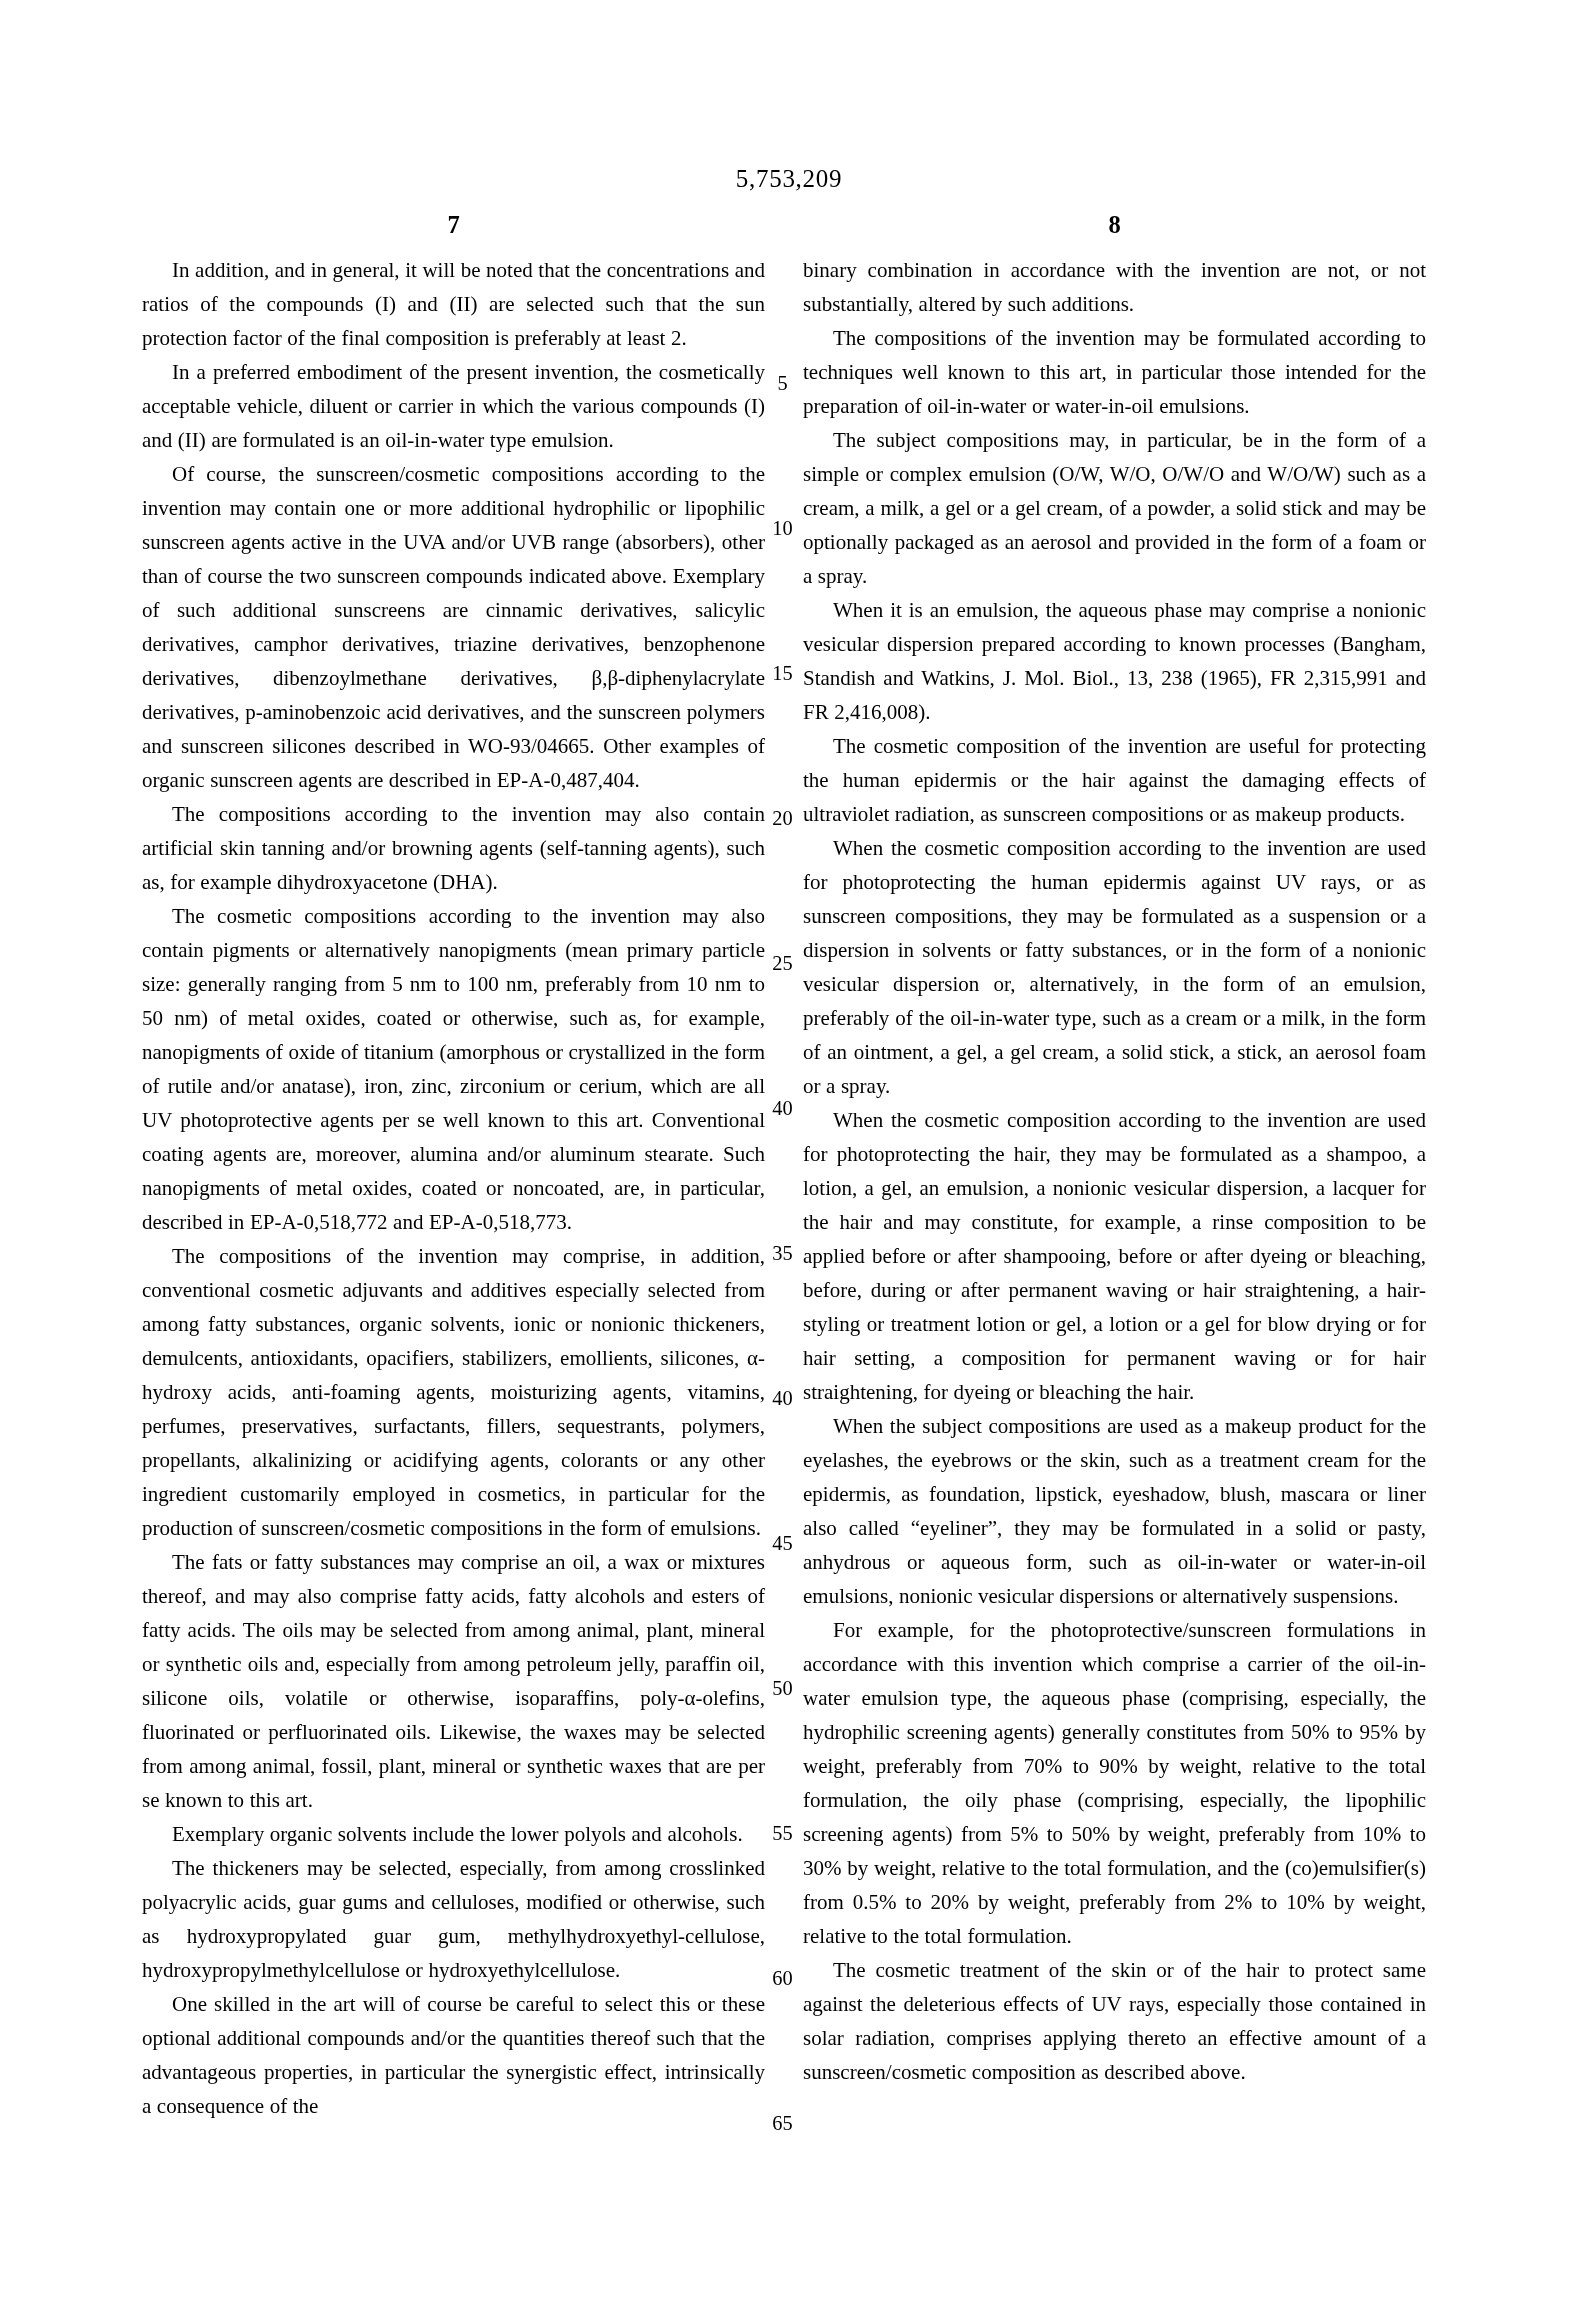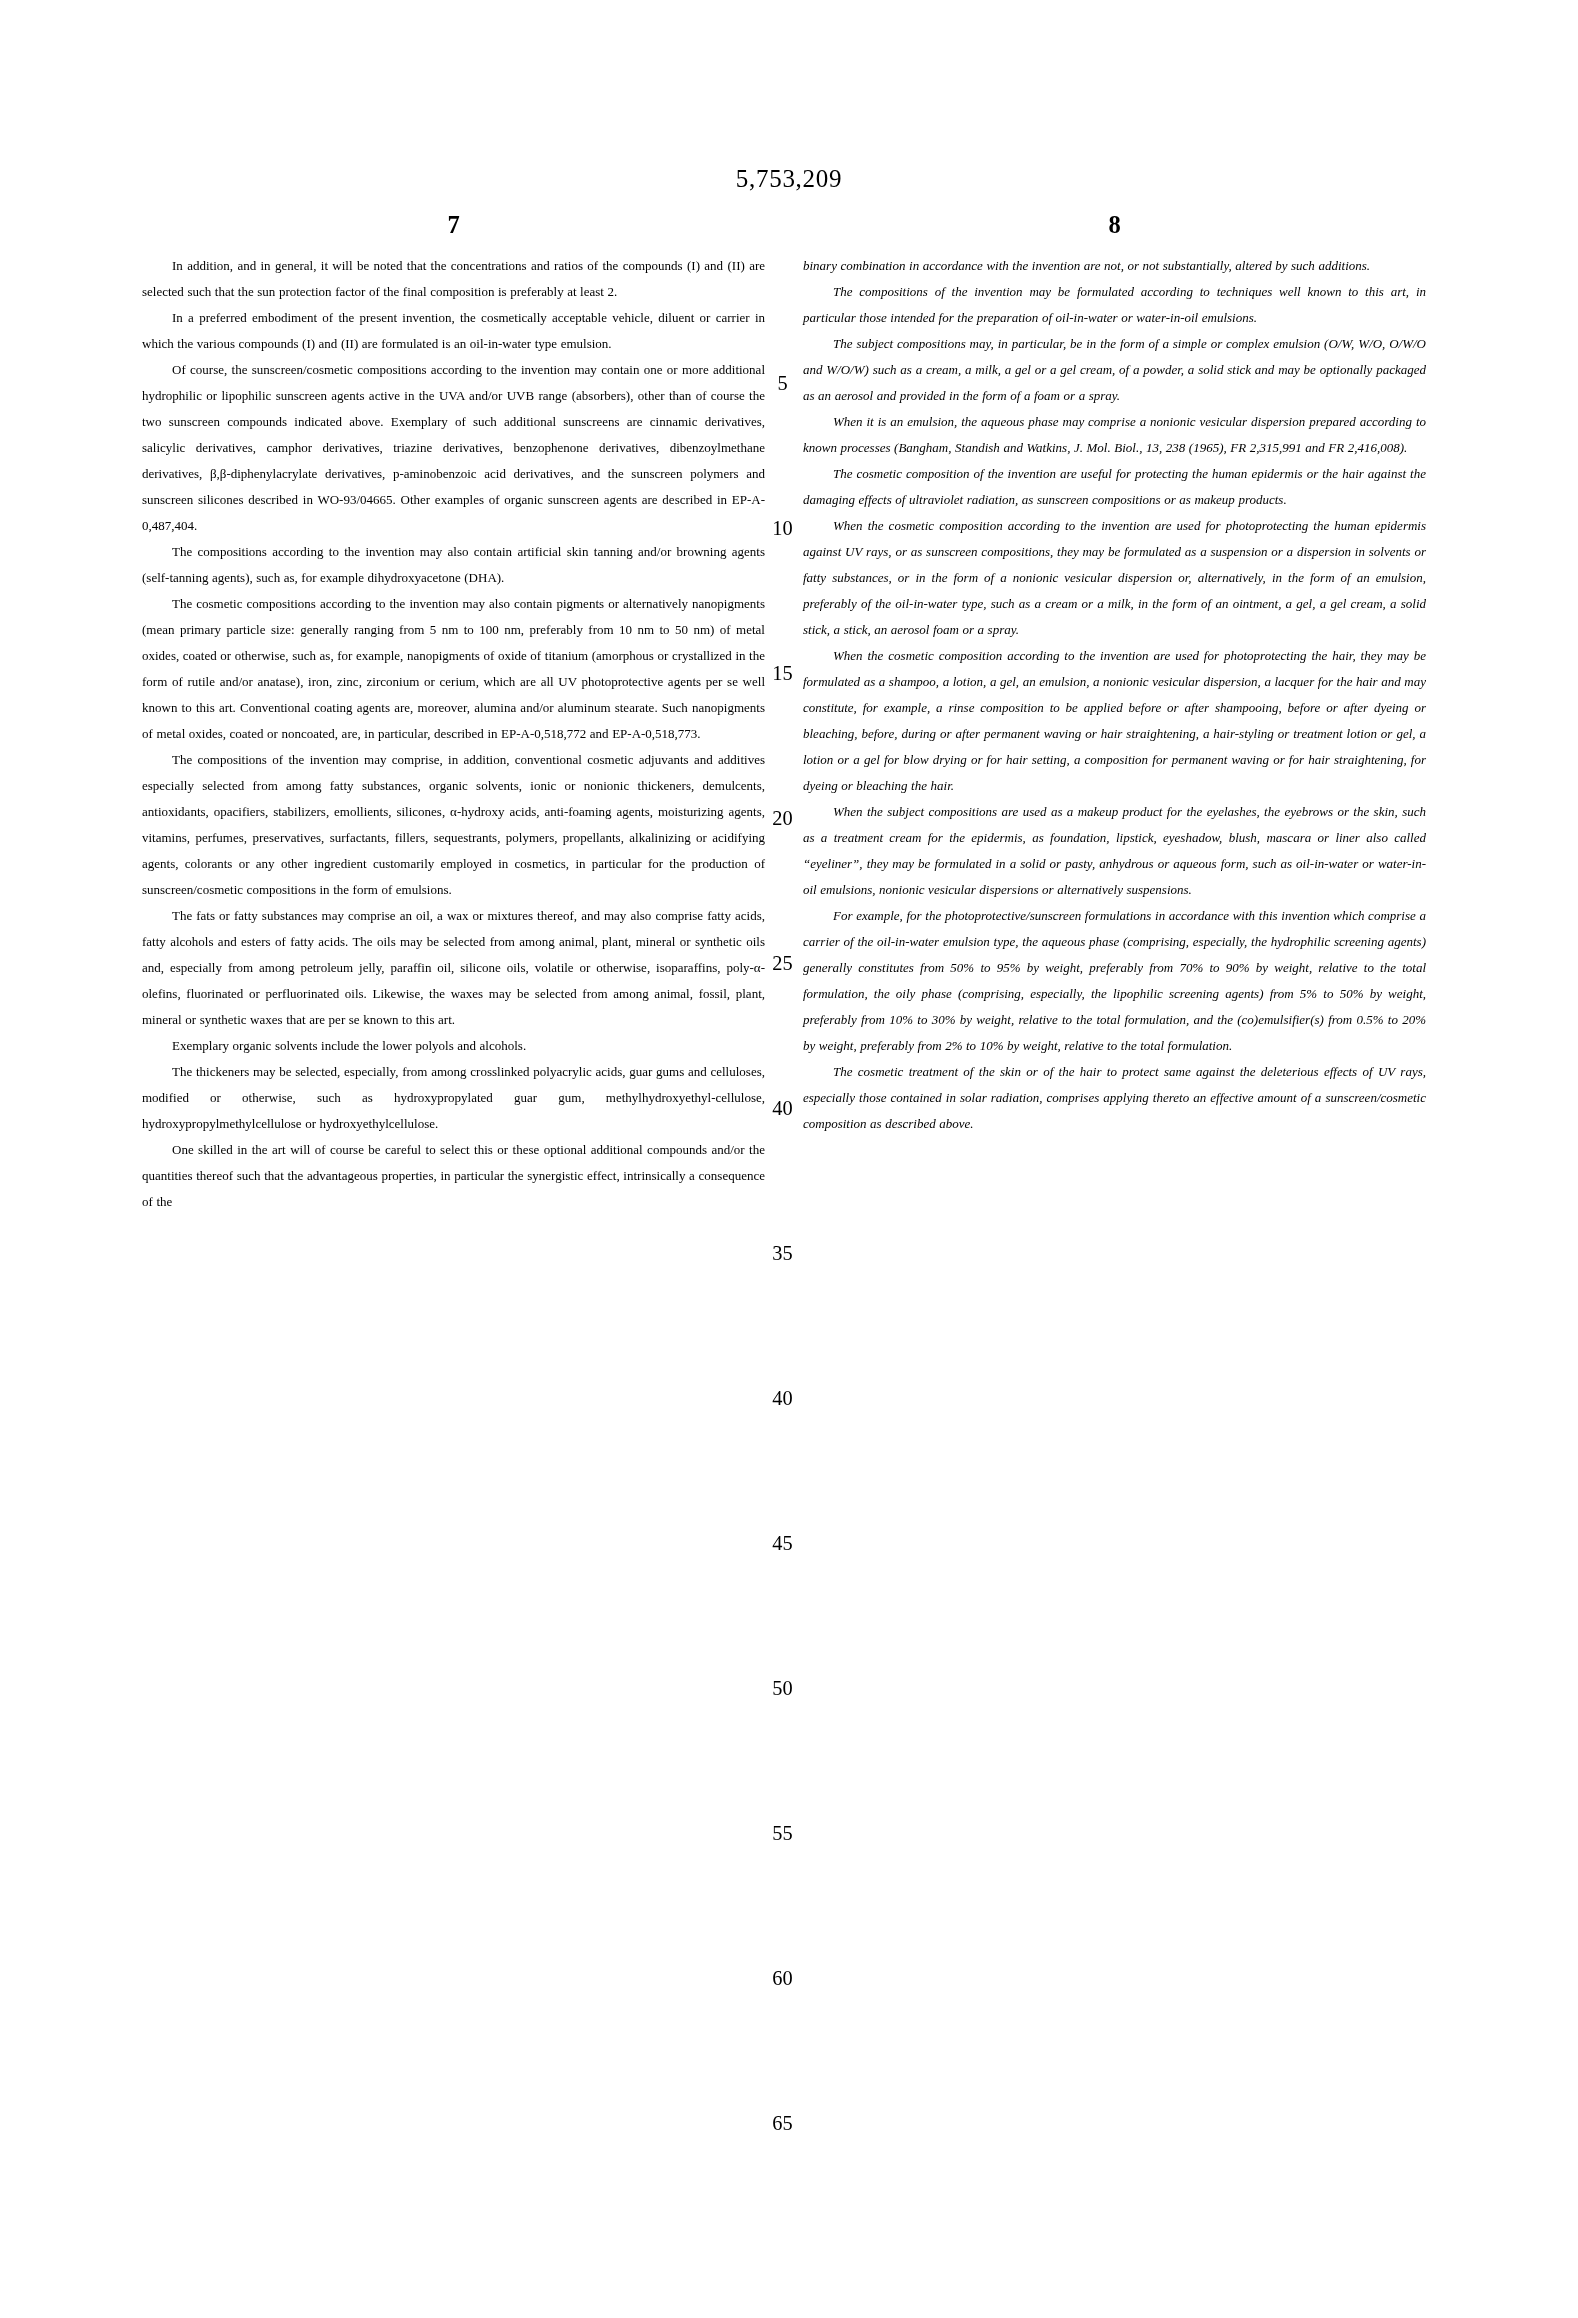--- a/index.html
+++ b/index.html
@@ -32,29 +32,29 @@
     text-align: center;
     font-size: 24.5px;
     font-weight: bold;
   }
   .col-header.left  { left: 142px; }
   .col-header.right { left: 803px; }
   .column {
     position: absolute;
     top: 253px;
     width: 623px;
-    font-size: 13px;
-    line-height: 26px;
+    font-size: 21px;
+    line-height: 34px;
     text-align: justify;
     hyphens: auto;
     -webkit-hyphens: auto;
     word-spacing: 0.3px;
   }
   .col-left  { left: 142px; }
-  .col-right { left: 803px; font-style: italic; }
+  .col-right { left: 803px; }
   .column p {
     margin: 0;
     padding: 0;
     text-indent: 30px;
   }
   .column p.no-indent {
     text-indent: 0;
   }
   .gutter {
     position: absolute;

